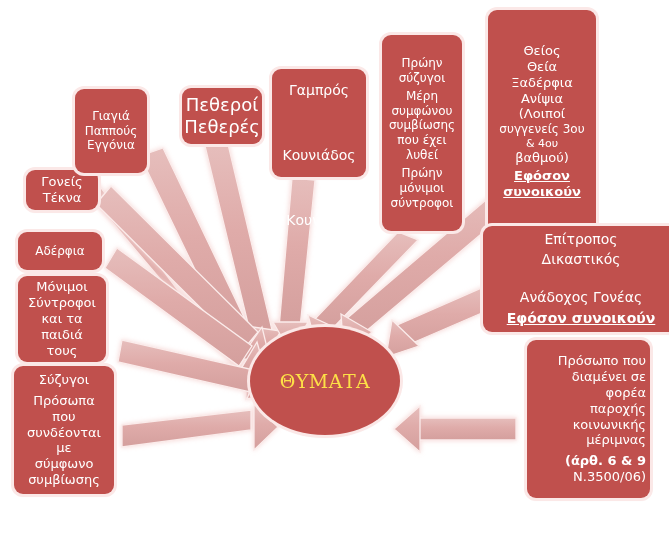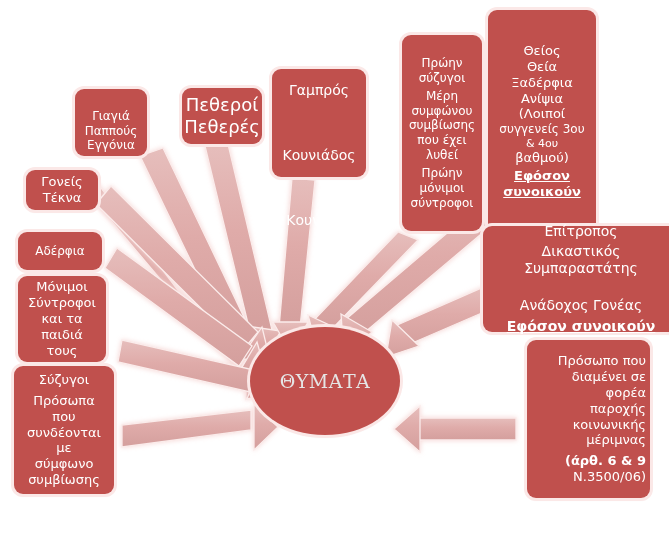--- a/index.html
+++ b/index.html
@@ -31,21 +31,21 @@
     position: absolute;
     z-index: 3;
     display: flex;
     align-items: center;
     justify-content: center;
     border-radius: 50%;
     background: #c0504d;
     box-shadow: 0 0 0 3px #fbe8e7, 0 1px 3px rgba(0,0,0,0.18);
   }
   .center-node .center-label {
-    color: #e5e5e5;
+    color: #fde047;
     font-family: "DejaVu Serif", serif;
     font-size: 19px;
     letter-spacing: 0.5px;
     white-space: nowrap;
   }
 
   
   .node {
     position: absolute;
     z-index: 4;
@@ -160,39 +160,39 @@
 
   <div class="center-node" style="left:250px; top:327px; width:150px; height:108px;">
     <span class="center-label">ΘΥΜΑΤΑ</span>
   </div>
 
   <div class="node" style="left:26px; top:170px; width:72px; height:40px; font-size:13px;">
     <span class="line">Γονείς</span>
     <span class="line">Τέκνα</span>
   </div>
 
-  <div class="node" style="left:75px; top:89px; width:72px; height:67px; font-size:12px;justify-content:flex-end;">
+  <div class="node" style="left:75px; top:89px; width:72px; height:84px; font-size:12px;">
     <span class="line">Γιαγιά</span>
     <span class="line">Παππούς</span>
     <span class="line">Εγγόνια</span>
   </div>
 
   <div class="node" style="left:182px; top:88px; width:80px; height:56px; font-size:18px;">
     <span class="line">Πεθεροί</span>
     <span class="line">Πεθερές</span>
   </div>
 
   <div class="node" style="left:272px; top:69px; width:94px; height:108px; font-size:14px;gap:48px;">
     <span class="line">Νύφη</span>
     <span class="line">Γαμπρός</span>
     <span class="line">Κουνιάδος</span>
     <span class="line">Κουνιάδα</span>
   </div>
 
-  <div class="node clipped" style="left:382px; top:35px; width:80px; height:196px; font-size:12px;margin-left:20px;">
+  <div class="node clipped" style="left:382px; top:35px; width:80px; height:196px; font-size:12px;">
     <span class="line">Πρώην</span>
     <span class="line">σύζυγοι</span>
     <span class="line" style="margin-top:4px;">Μέρη</span>
     <span class="line">συμφώνου</span>
     <span class="line">συμβίωσης</span>
     <span class="line">που  έχει</span>
     <span class="line">λυθεί</span>
     <span class="line" style="margin-top:4px;">Πρώην</span>
     <span class="line">μόνιμοι</span>
     <span class="line">σύντροφοι</span>
@@ -229,21 +229,20 @@
     <span class="line">που</span>
     <span class="line">συνδέονται</span>
     <span class="line">με</span>
     <span class="line">σύμφωνο</span>
     <span class="line">συμβίωσης</span>
   </div>
 
   <div class="node" style="left:483px; top:226px; width:196px; height:106px; font-size:14px;">
     <span class="line">Επίτροπος</span>
     <span class="line" style="margin-top:3px;">Δικαστικός</span>
-    <span class="line">Συμπαραστάτης</span>
     <span class="line" style="margin-top:20px;">Ανάδοχος Γονέας</span>
     <span class="line em" style="margin-top:4px;">Εφόσον συνοικούν</span>
   </div>
 
   <div class="node" style="left:527px; top:340px; width:123px; height:158px; font-size:13px;align-items:flex-end;">
     <span class="line">Πρόσωπο που</span>
     <span class="line">διαμένει σε</span>
     <span class="line">φορέα</span>
     <span class="line">παροχής</span>
     <span class="line">κοινωνικής</span>

